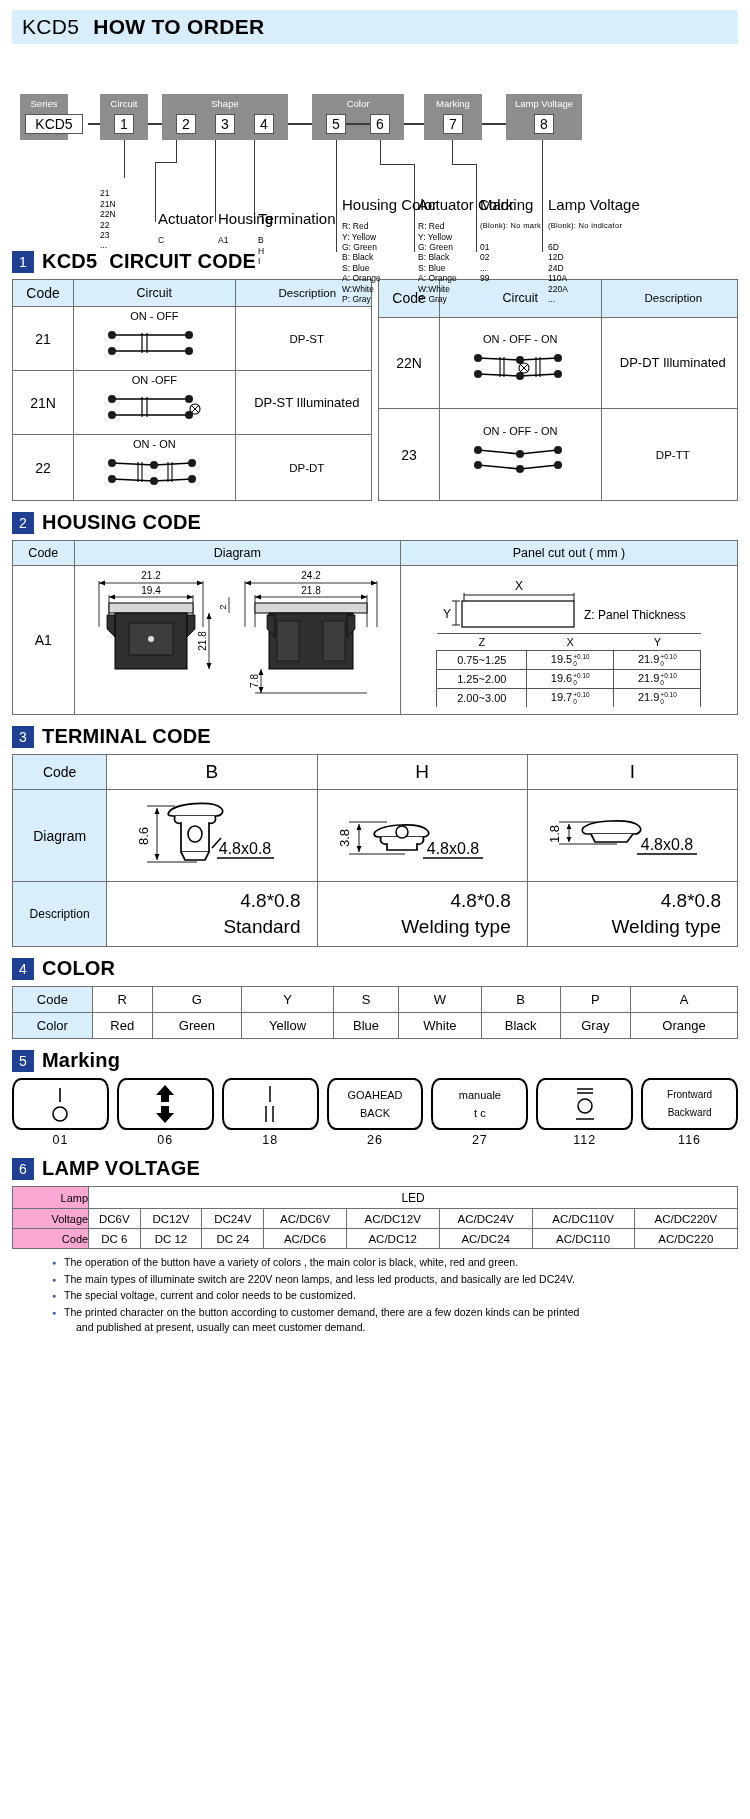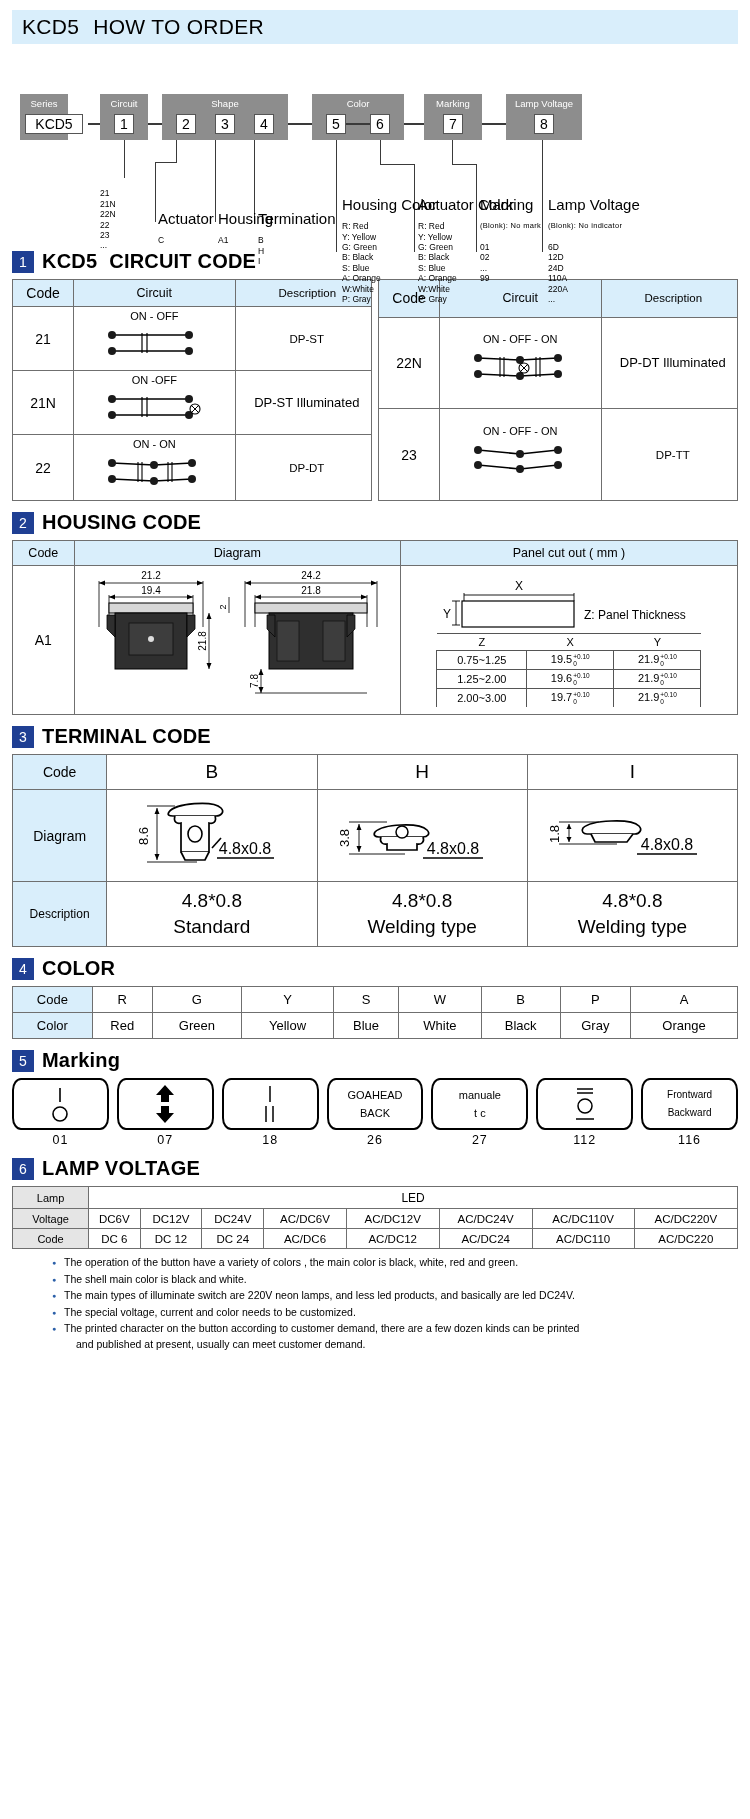--- a/index.html
+++ b/index.html
@@ -13,21 +13,21 @@
     overflow:hidden;
   }
   .page { position:relative; width:750px; height:1819px; padding:0 12px; }
 
   
   .banner {
     background:#d9eefb; height:34px; display:flex; align-items:center;
     padding-left:10px; font-size:21px; letter-spacing:.3px; margin-top:10px;
   }
   .banner .b1 { font-weight:400; }
-  .banner .b2 { margin-left:14px; font-weight:400; }
+  .banner .b2 { margin-left:14px; font-weight:700; }
 
   
   .sec { display:flex; align-items:center; margin:10px 0 6px 0; }
   .sec .num {
     width:22px; height:22px; background:#1f3f93; color:#fff;
     font-size:14px; display:flex; align-items:center; justify-content:center;
     margin-right:8px;
   }
   .sec .ttl { font-size:20px; letter-spacing:.2px;font-weight:bold; }
   .sec .ttl .sub { margin-right:12px; }
@@ -68,38 +68,38 @@
   .cut td { border:1px solid #555; font-size:11px; text-align:center; padding:2px 0; }
   .cut .h td { border-top:none; border-left:none; border-right:none; border-bottom:1px solid #555;}
   .tolbox { display:inline-block; font-size:6.5px; line-height:7px; text-align:left; vertical-align:middle; margin-left:1px;}
 
   
   .term td { text-align:center; vertical-align:middle; }
   .term .lab { background:#d9eefb; width:13%; font-size:14px; }
   .term .lab.small { font-size:12px; }
   .term .hcell { font-size:19px; padding:6px 0; }
   .term .dcell { height:92px; }
-  .term .descell { font-size:19px; line-height:26px; padding:6px 16px; }
+  .term .descell { font-size:19px; line-height:26px; padding:6px 16px;text-align:right; }
 
   
   .color td { text-align:center; font-size:13px; padding:5px 0; }
   .color .lab { background:#d9eefb; width:11%; }
 
   
   .markrow { display:flex; gap:8px; margin-top:4px; }
   .mk { flex:1; text-align:center; }
   .mkbox { height:52px; border:2px solid #000; border-radius:9px/12px; position:relative;
            display:flex; flex-direction:column; align-items:center; justify-content:center; }
   .mkcode { font-size:12.5px; margin-top:3px; letter-spacing:1px; }
   .mktxt { font-size:11px; line-height:18px; }
   .mktxt.s { font-size:10px; }
 
   
   .lamp td { text-align:center; font-size:11.5px; padding:3.5px 0; border:1px solid #6f6f6f;}
-  .lamp .lab { background:#e5e5e5; width:10.5%; font-size:11px; }
+  .lamp .lab { background:#f9a8d4; width:10.5%; font-size:11px;text-align:right; }
   .lamp .ledhdr { background:#fff; font-size:12px; }
 
   
   .notehdr { background:#d9eefb; height:30px; display:flex; align-items:center;
              padding-left:8px; font-size:19px; margin-top:12px; }
   .notes { margin-top:6px; font-size:10.5px; line-height:15.5px; }
   .notes li { list-style:none; position:relative; padding-left:12px; margin-bottom:1px; }
   .notes li:before { content:"\25CF"; position:absolute; left:0; top:0; font-size:7px; color:#2b5fa8;}
   .notes .ind { padding-left:12px; }
 </style>
@@ -648,21 +648,21 @@
       <div class="mkcode">01</div>
     </div>
 
     <div class="mk">
       <div class="mkbox">
         <svg width="30" height="44" viewBox="0 0 30 44">
           <polygon points="15,3 24,13 19,13 19,20 11,20 11,13 6,13" fill="#000"></polygon>
           <polygon points="15,41 24,31 19,31 19,24 11,24 11,31 6,31" fill="#000"></polygon>
         </svg>
       </div>
-      <div class="mkcode">07</div>
+      <div class="mkcode">06</div>
     </div>
 
     <div class="mk">
       <div class="mkbox">
         <svg width="34" height="44" viewBox="0 0 34 44">
           <line x1="17" y1="4" x2="17" y2="20" stroke="#000" stroke-width="1.5"></line>
           <line x1="13" y1="24" x2="13" y2="40" stroke="#000" stroke-width="1.5"></line>
           <line x1="20" y1="24" x2="20" y2="40" stroke="#000" stroke-width="1.5"></line>
         </svg>
       </div>
@@ -737,19 +737,18 @@
       <td>AC/DC12</td>
       <td>AC/DC24</td>
       <td>AC/DC110</td>
       <td>AC/DC220</td>
     </tr>
   </tbody>
     </table>
 
   <ul class="notes">
     <li><span>The operation of the button have a variety of colors , the main color is black, white, red and green.</span></li>
-    <li><span>The shell main color is black and white.</span></li>
     <li><span>The main types of illuminate switch are 220V neon lamps, and less led products, and basically are  led DC24V.</span></li>
     <li><span>The special voltage, current and color needs to be customized.</span></li>
     <li><span>The printed character on the button according to customer demand, there are a few dozen kinds can be printed</span><div class="ind">and published at present,  usually can meet customer demand.</div></li>
   </ul>
 
 </div>
 
 </body></html>

